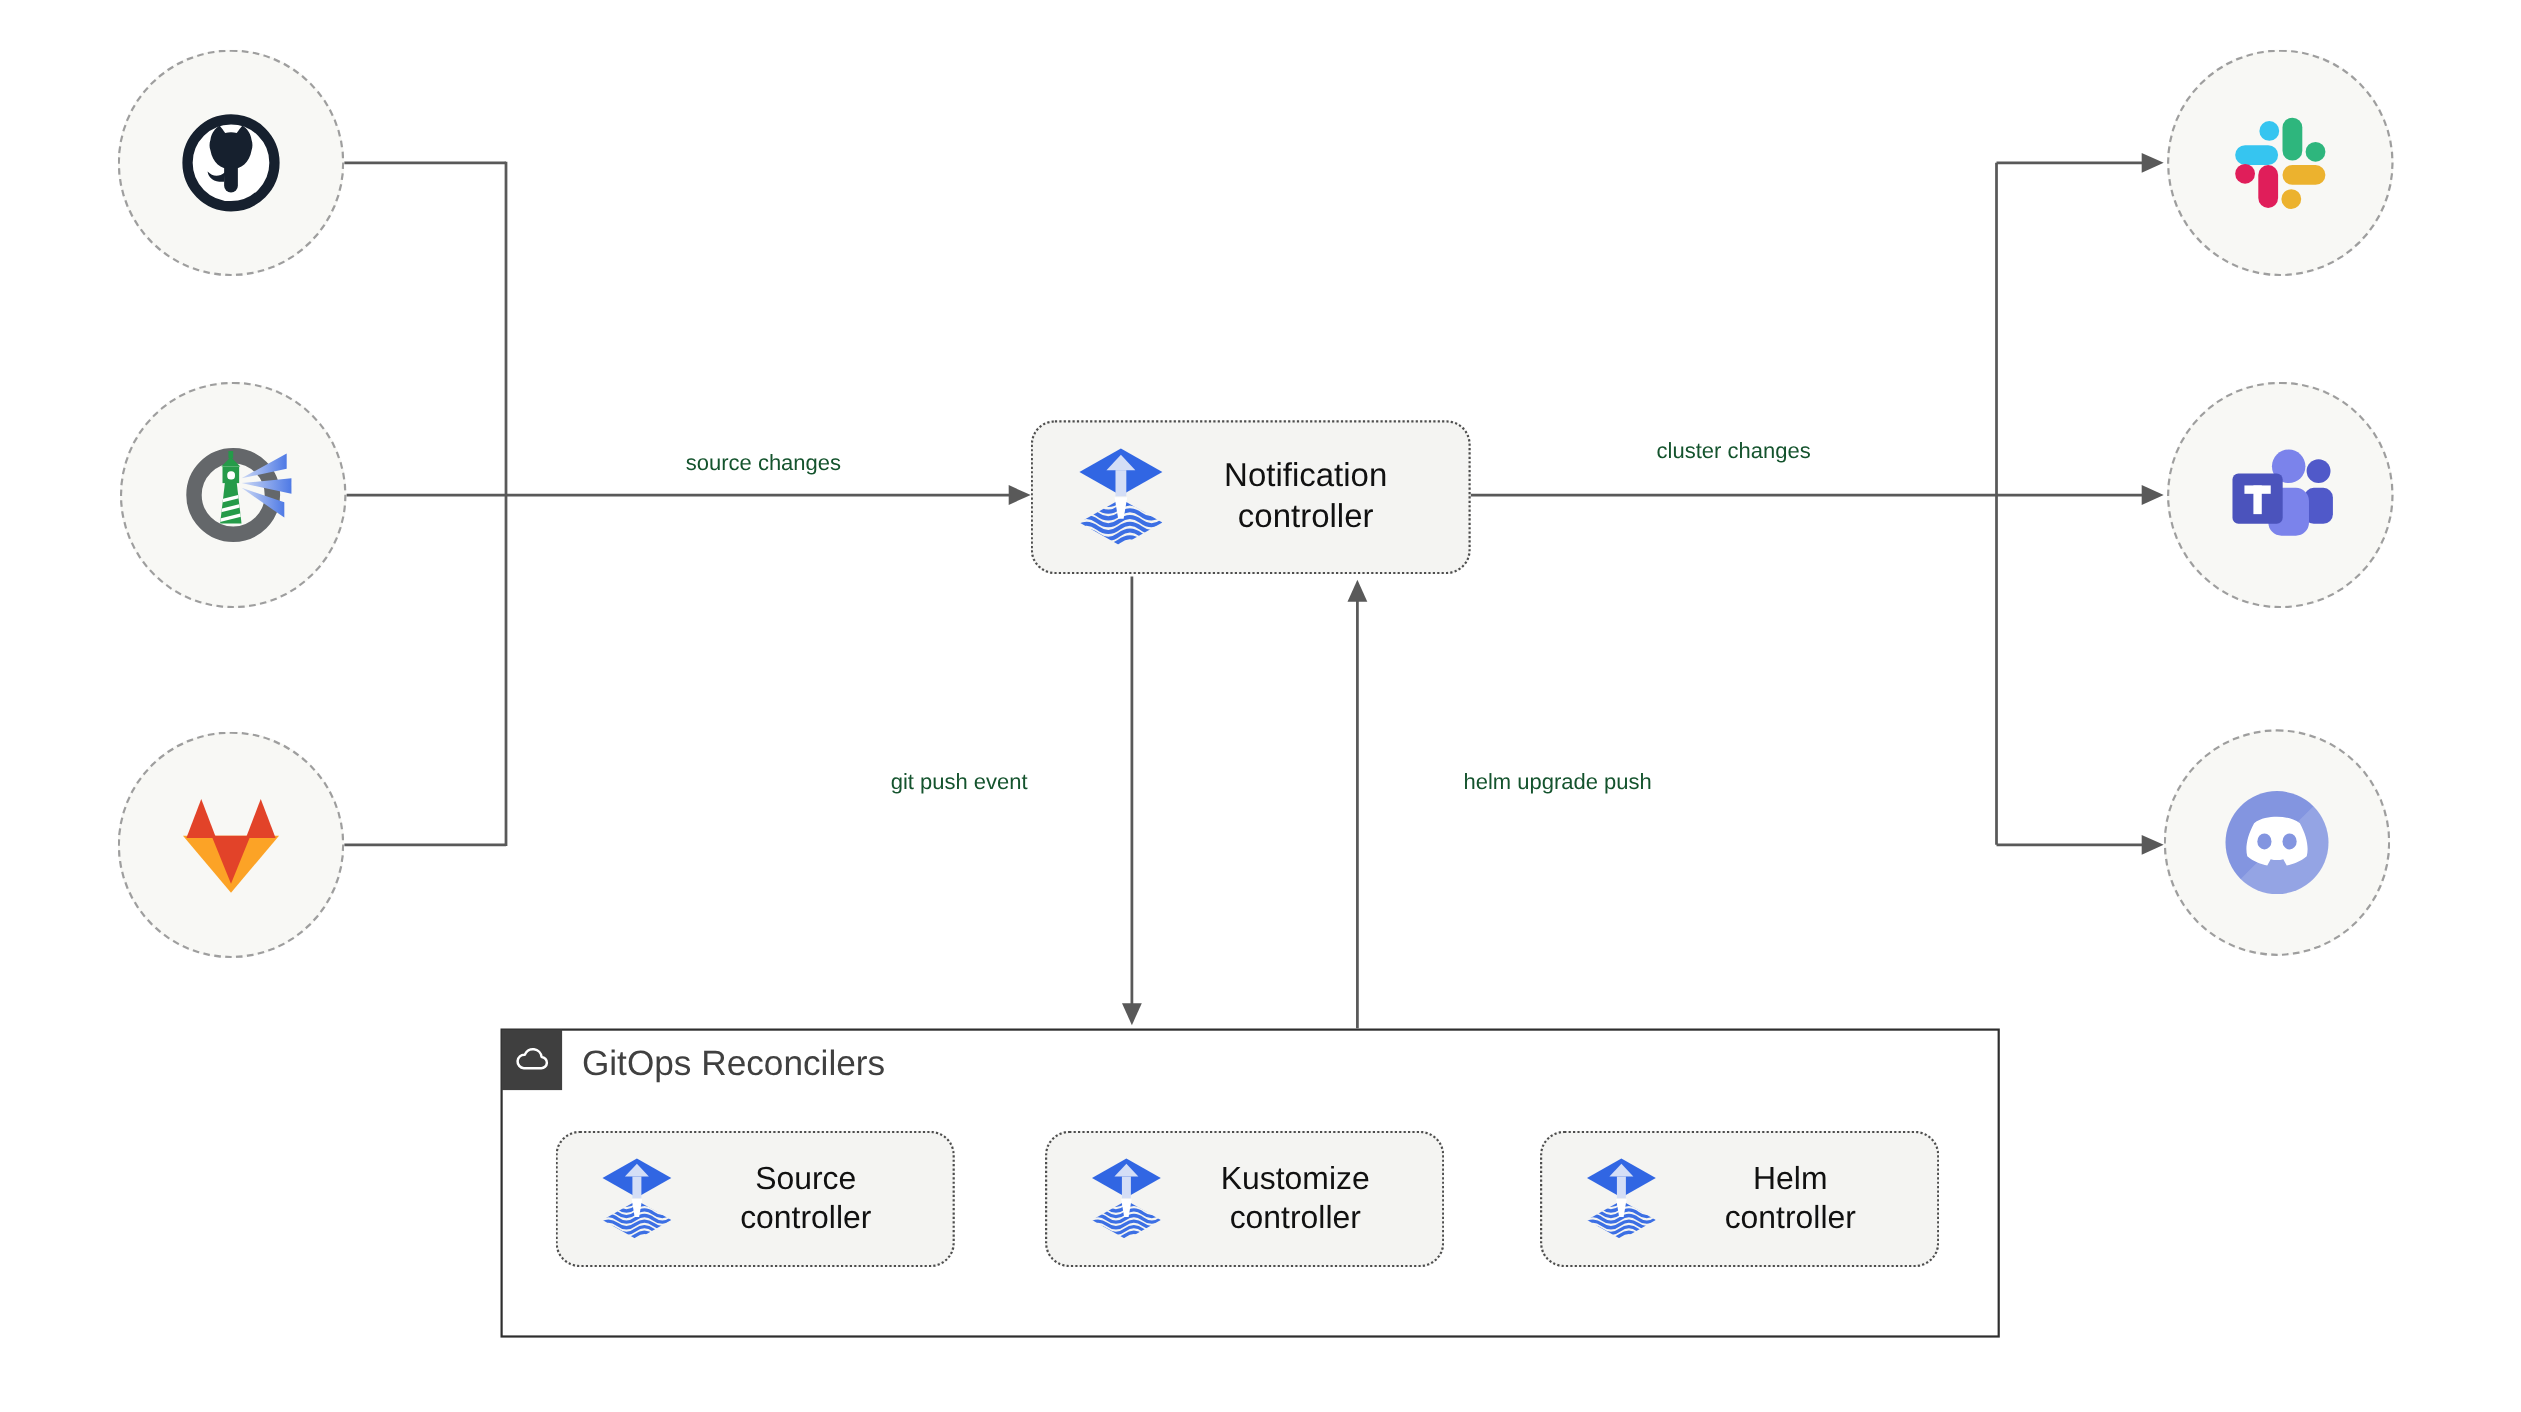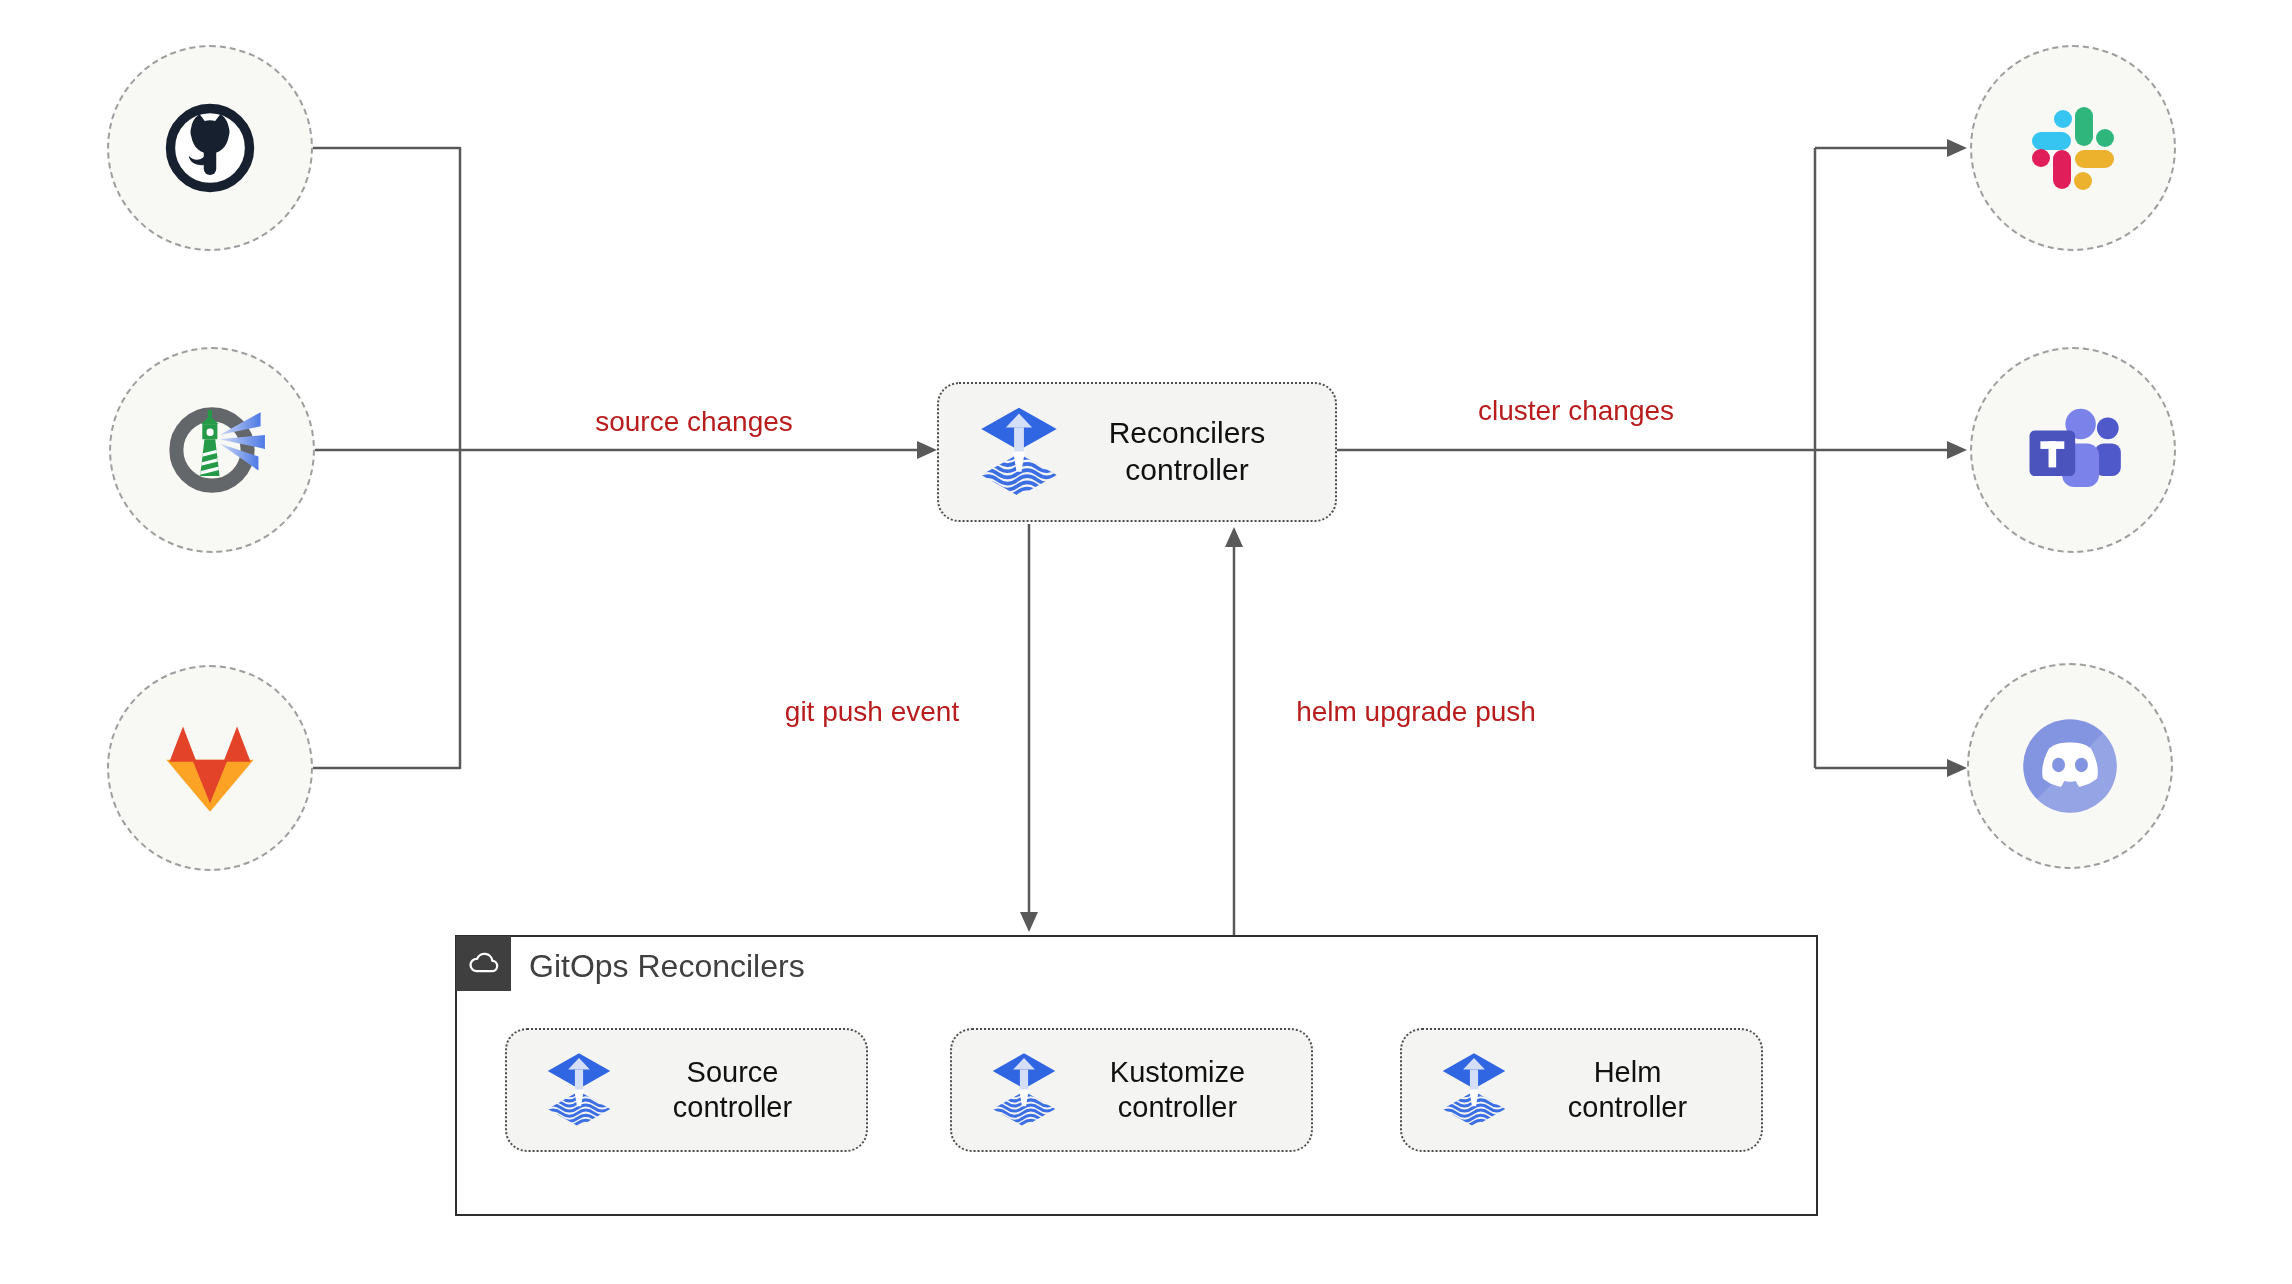--- a/index.html
+++ b/index.html
@@ -31,21 +31,21 @@
   #notification-box .ctrl-label{font-size:30px;max-width:230px;margin:0 auto;}
   .small-box{top:1028px;width:363px;height:124px;padding:0 20px 0 32px;}
   .small-box .flux-wrap{width:80px;}
   .small-box .ctrl-label{font-size:29px;max-width:190px;margin:0 auto;}
   #source-box{left:505px;}
   #kustomize-box{left:950px;}
   #helm-box{left:1400px;}
   
   .edge-label{
     position:absolute;transform:translate(-50%,-50%);
-    font-size:28px;color:#b91c1c;white-space:nowrap;
+    font-size:20px;color:#14532d;white-space:nowrap;
   }
   
   #reconcilers-group{
     position:absolute;left:455px;top:935px;width:1363px;height:281px;
     box-sizing:border-box;border:2px solid #2e2e2e;background:#ffffff;
   }
   #reconcilers-badge{
     position:absolute;left:-1px;top:-1px;width:55px;height:55px;background:#3f3f3f;
     display:flex;align-items:center;justify-content:center;
   }
@@ -195,21 +195,21 @@
       <ellipse cx="61" cy="49" rx="6.2" ry="7" fill="#8395e0"></ellipse>
     </svg>
   </div>
 
   <div class="ctrl-box" id="notification-box">
     <span class="flux-wrap">
       <svg width="82" height="98" viewBox="0 0 100 112">
           <use href="#flux-logo"></use>
         </svg>
     </span>
-    <span class="ctrl-label">Reconcilers controller</span>
+    <span class="ctrl-label">Notification controller</span>
   </div>
 
   <div class="edge-label" style="left:694px;top:422px;">source changes</div>
   <div class="edge-label" style="left:1576px;top:411px;">cluster changes</div>
   <div class="edge-label" style="left:872px;top:712px;text-align:right;">git push event</div>
   <div class="edge-label" style="left:1416px;top:712px;">helm upgrade push</div>
 
   <div id="reconcilers-group">
     <div id="reconcilers-badge">
       <svg width="34" height="34" viewBox="0 0 24 24">

